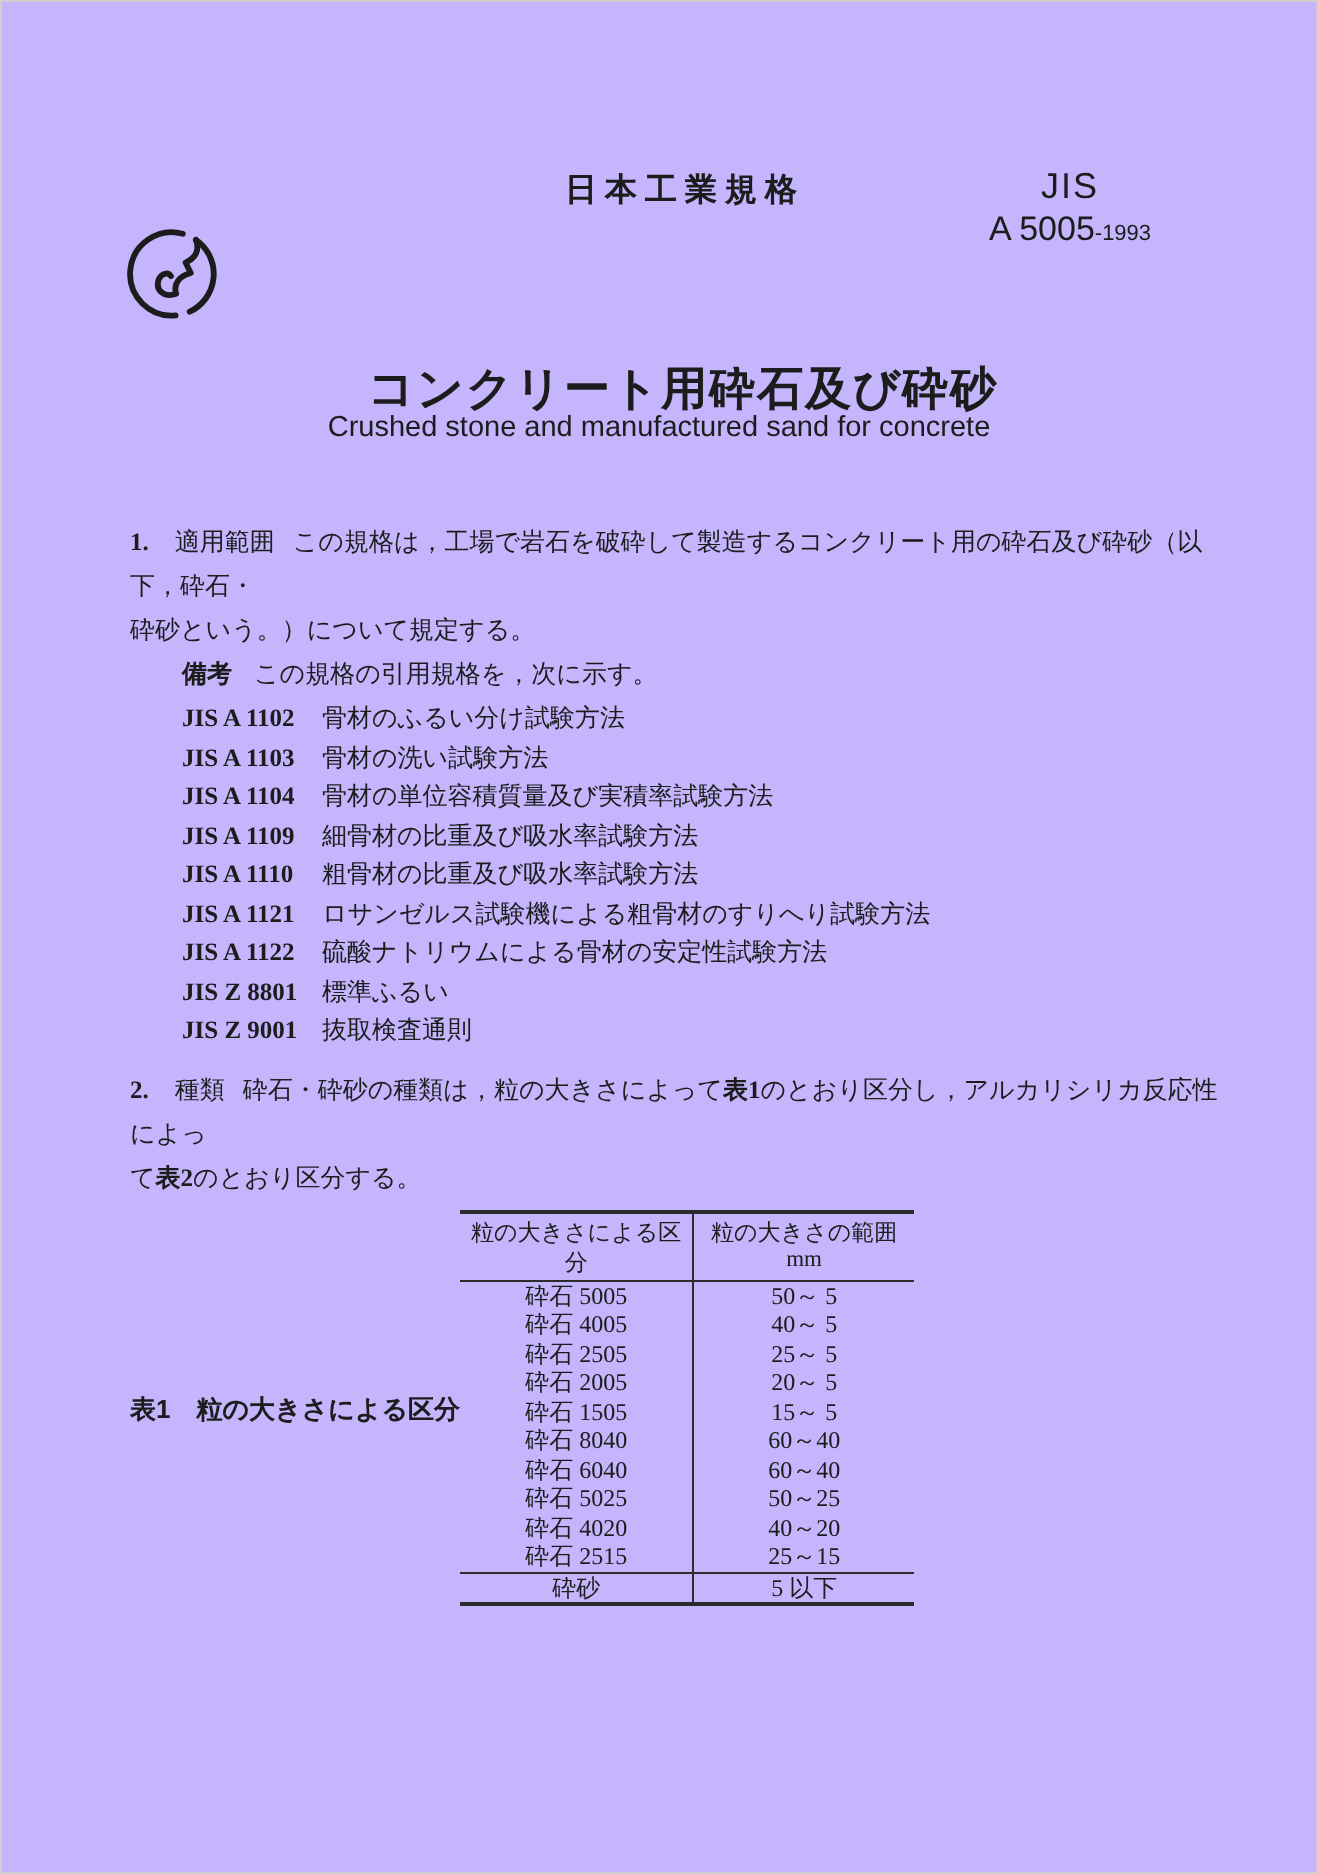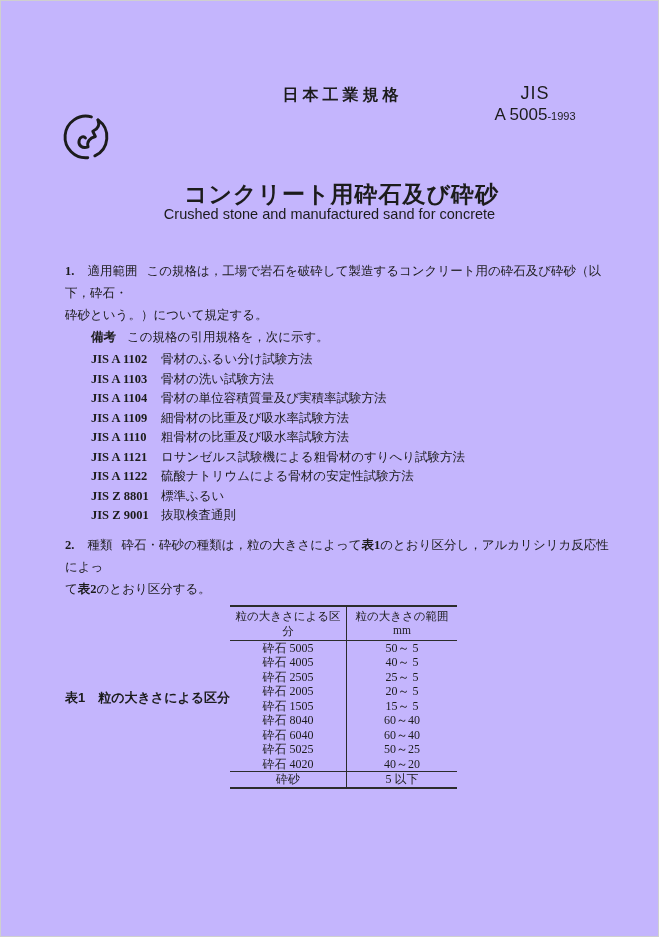--- a/index.html
+++ b/index.html
@@ -198,20 +198,24 @@
             <td>60～40</td>
           </tr>
             <tr>
             <td class="cell-name">砕石 5025</td>
             <td>50～25</td>
           </tr>
             <tr>
             <td class="cell-name">砕石 4020</td>
             <td>40～20</td>
           </tr>
+            <tr>
+            <td class="cell-name">砕石 2515</td>
+            <td>25～15</td>
+          </tr>
           </tbody>
         <tfoot>
           <tr>
             <td class="cell-name">砕砂</td>
             <td>5 以下</td>
           </tr>
         </tfoot>
       </table>
     </div>
 

